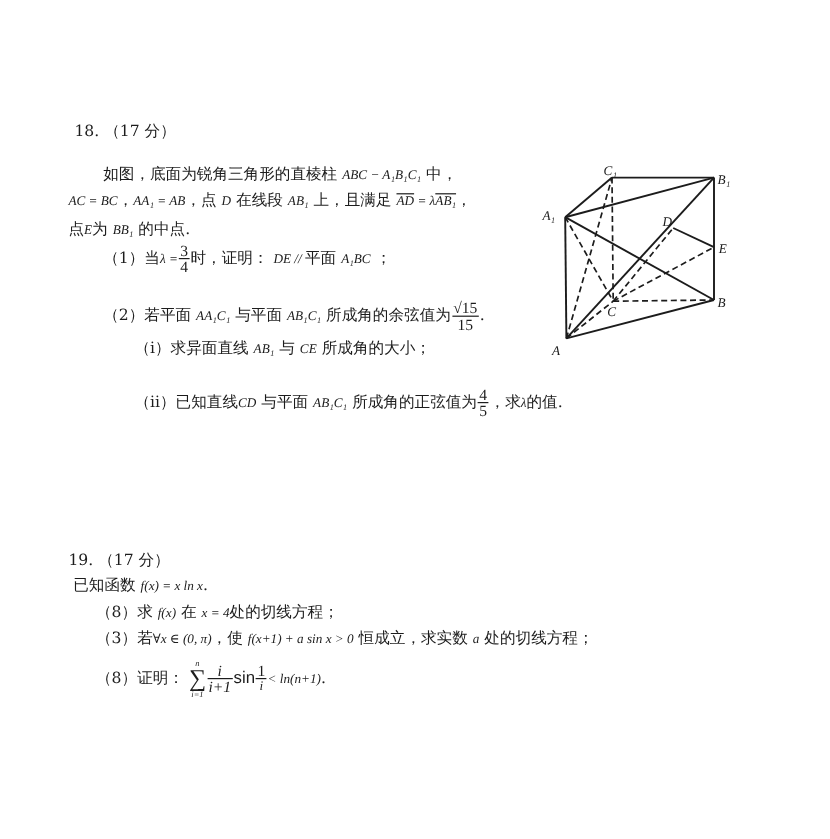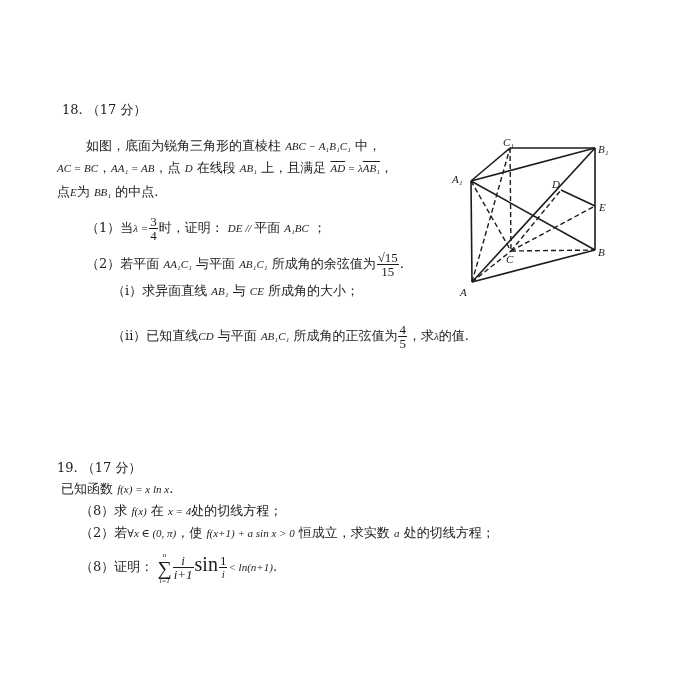--- a/index.html
+++ b/index.html
@@ -1,20 +1,20 @@
 <!DOCTYPE html>
 <html><head>
   <meta charset="utf-8">
   <style>
     html, body { margin: 0; padding: 0; background: #ffffff; }
     body { width: 692px; height: 699px; position: relative; overflow: hidden;
            font-family: "DejaVu Serif", "Liberation Serif", serif; color: #1c1c1c; }
     .ln { position: absolute; white-space: nowrap; font-size: 13px; line-height: 16px; }
     .m { font-family: "Liberation Serif", "DejaVu Serif", serif; font-style: italic; font-size: 11px; }
-    .r { font-family: Liberation Serif, serif; font-style: normal; font-size: 20px; }
+    .r { font-family: Liberation Sans, sans-serif; font-style: normal; font-size: 14px; }
     .frac { display: inline-block; vertical-align: middle; text-align: center;
             font-family: "Liberation Serif", serif; font-size: 13px; line-height: 13px; margin: 0 1px; }
     .frac .num { display: block; border-bottom: 1px solid #1c1c1c; padding: 0 1px; }
     .frac .den { display: block; padding: 0 1px; }
     .ov { text-decoration: overline; }
     .sum { display: inline-block; vertical-align: middle; text-align: center;
            font-family: "Liberation Serif", serif; line-height: 8px; }
     .sum .big { display: block; font-size: 20px; line-height: 18px; }
     .sum .lim { display: block; font-size: 7px; }
     svg text { font-family: "Liberation Serif", serif; font-style: italic; font-size: 11px; fill: #1c1c1c; }
@@ -39,21 +39,21 @@
     <span>上，且满足</span>
     <span class="m ov">AD</span><span class="m"> = λ</span><span class="m ov">AB₁</span><span>，</span>
   </div>
 
   <div class="ln" style="left:57px; top:172px;margin-top:12px;">
     <span>点</span><span class="m">E</span><span>为</span>
     <span class="m">BB₁</span>
     <span>的中点.</span>
   </div>
 
-  <div class="ln" style="left:86px; top:214px; line-height:28px;">
+  <div class="ln" style="left:86px; top:202px; line-height:28px;">
     <span>（1）当</span><span class="m">λ =</span><span class="frac"><span class="num">3</span><span class="den">4</span></span><span>时，证明：</span>
     <span class="m">DE // </span><span>平面</span>
     <span class="m">A₁BC</span>
     <span>；</span>
   </div>
 
   <div class="ln" style="left:86px; top:250px; line-height:28px;">
     <span>（2）若平面</span>
     <span class="m">AA₁C₁</span>
     <span>与平面</span>
@@ -118,21 +118,21 @@
   </div>
 
   <div class="ln" style="left:80px; top:503px;">
     <span>（8）求</span>
     <span class="m">f(x)</span>
     <span>在</span>
     <span class="m">x = 4</span><span>处的切线方程；</span>
   </div>
 
   <div class="ln" style="left:80px; top:525px;">
-    <span>（2）若</span><span class="m">∀x ∈ (0, π)</span><span>，使</span>
+    <span>（3）若</span><span class="m">∀x ∈ (0, π)</span><span>，使</span>
     <span class="m">f(x+1) + a sin x &gt; 0</span>
     <span>恒成立，求实数</span>
     <span class="m">a</span>
     <span>处的切线方程；</span>
   </div>
 
   <div class="ln" style="left:80px; top:548px; line-height:32px;">
     <span>（8）证明：</span>
     <span class="sum">
       <span class="lim m">n</span>

